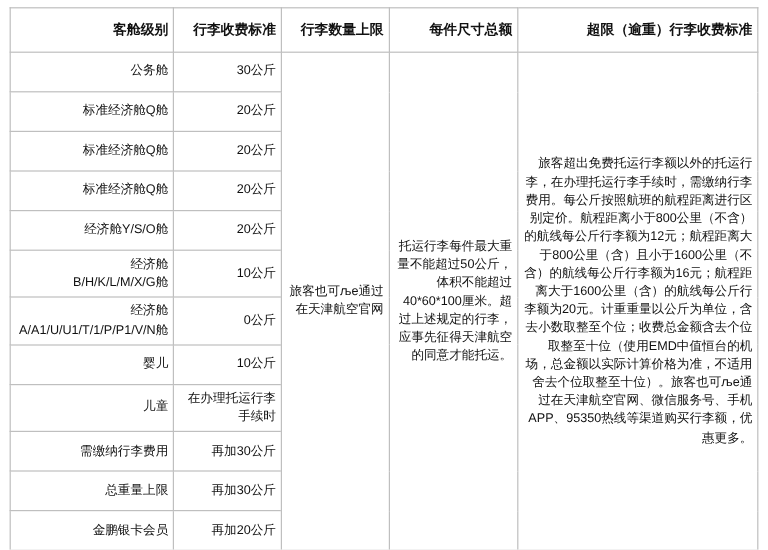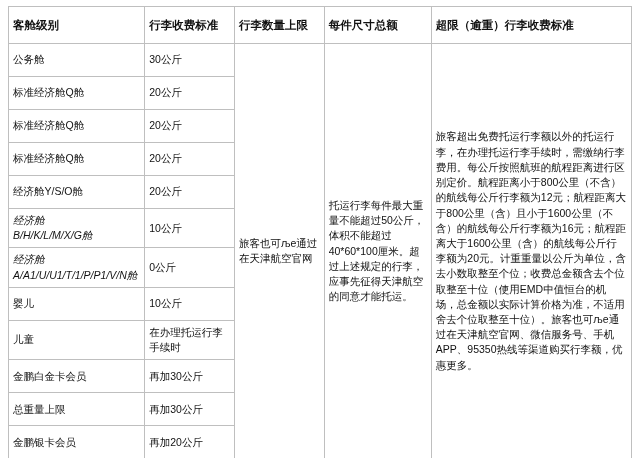--- a/index.html
+++ b/index.html
@@ -22,21 +22,21 @@
     position: relative;
   }
   table.baggage {
     border-collapse: collapse;
     width: 624px;
     table-layout: fixed;
   }
   table.baggage td, table.baggage th {
     border: 1px solid #bfbfbf;
     vertical-align: middle;
-    text-align: left;
+    text-align: right;
     font-size: 10.5px;
     line-height: 1.45;
     padding: 4px 4px;
     color: #111111;
   }
   table.baggage th {
     font-weight: bold;
     font-size: 11.5px;
     height: 28px;
     background: #ffffff;
@@ -44,21 +44,20 @@
   td.cabin {
     font-size: 10.5px;
     height: 24px;
   }
   td.weight {
     font-size: 10.5px;
   }
   td.tall {
     font-size: 10.5px;
     line-height: 1.7;
-    font-style: italic;
   }
   td.merged {
     font-size: 10.5px;
     line-height: 1.9;
     padding: 4px 10px;
   }
   td.policy {
     font-size: 10.5px;
     line-height: 1.85;
     text-align: justify;
@@ -117,21 +116,21 @@
       </tr>
       <tr>
         <td class="cabin">婴儿</td>
         <td class="weight">10公斤</td>
       </tr>
       <tr>
         <td class="cabin">儿童</td>
         <td class="weight">在办理托运行李手续时</td>
       </tr>
       <tr>
-        <td class="cabin">金鹏白金卡会员</td>
+        <td class="cabin">需缴纳行李费用</td>
         <td class="weight">再加30公斤</td>
       </tr>
       <tr>
         <td class="cabin">总重量上限</td>
         <td class="weight">再加30公斤</td>
       </tr>
       <tr>
         <td class="cabin">金鹏银卡会员</td>
         <td class="weight">再加20公斤</td>
       </tr>

